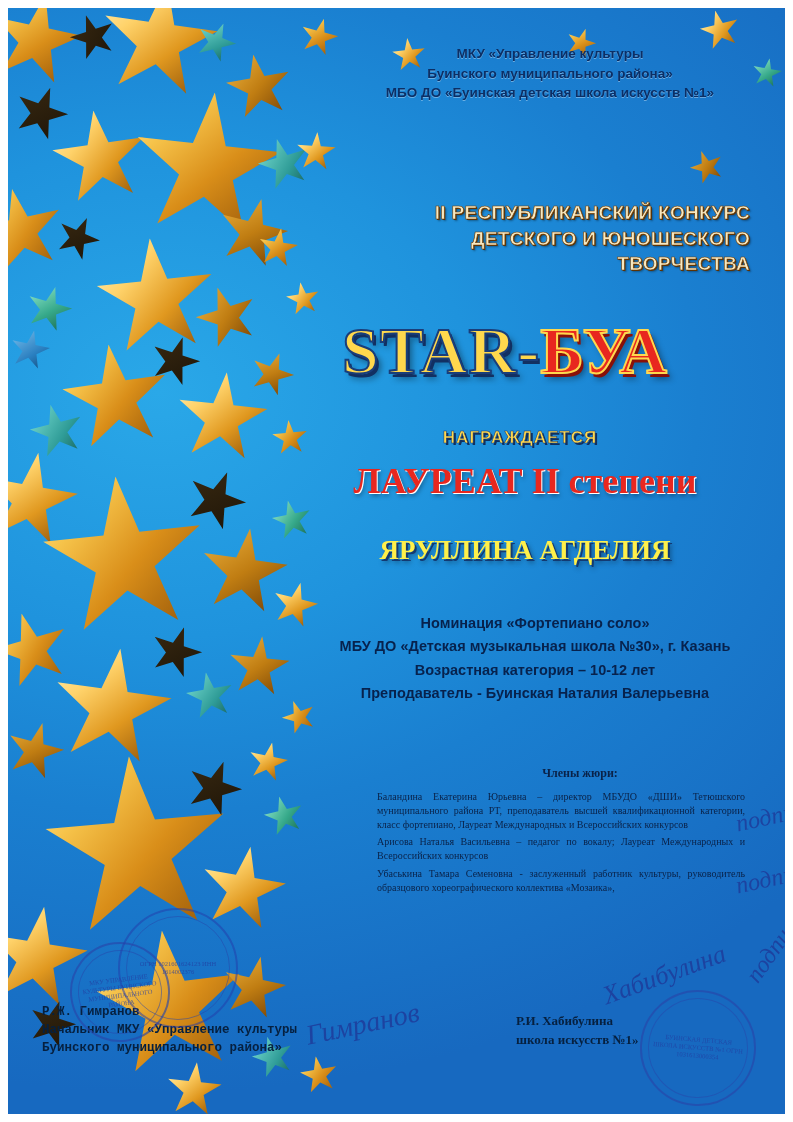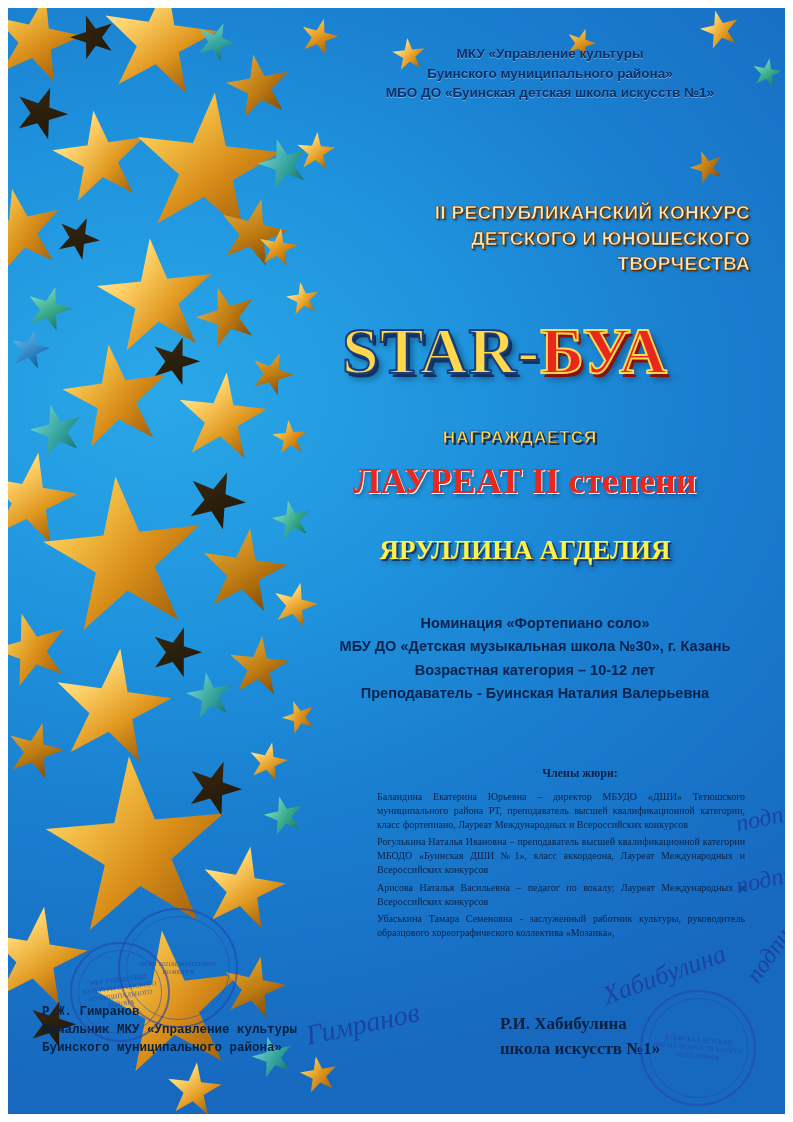--- a/index.html
+++ b/index.html
@@ -134,23 +134,23 @@
   }
   .jury p{margin:0 0 4px 0;}
 
   
   .sig-left{
     position:absolute;left:42px;top:1003px;width:300px;z-index:20;
     font-family:Liberation Mono, monospace;
     font-weight:bold;font-size:12.5px;line-height:1.45;color:#06203f;
   }
   .sig-right{
-    position:absolute;left:500px;top:1012px;width:275px;z-index:20;
-    font-family:"Liberation Serif", serif;
-    font-weight:bold;font-size:17px;line-height:1.45;color:#06203f;
+    position:absolute;left:516px;top:1012px;width:275px;z-index:20;
+    font-family:"Liberation Serif", serif;
+    font-weight:bold;font-size:13px;line-height:1.45;color:#06203f;
   }
   .place{
     position:absolute;left:280px;top:1070px;width:240px;z-index:20;
     text-align:center;
     font-family:"Liberation Serif", serif;
     font-weight:bold;font-size:13px;color:#06203f;
   }
 
   
   .stamp{
@@ -285,21 +285,20 @@
   <div class="details">
     <div>Номинация «Фортепиано соло»</div>
     <div>МБУ ДО «Детская музыкальная школа №30», г. Казань</div>
     <div>Возрастная категория – 10-12 лет</div>
     <div>Преподаватель  - Буинская Наталия Валерьевна</div>
   </div>
 
   <div class="jury-title">Члены жюри:</div>
   <div class="jury">
     <p>Баландина Екатерина Юрьевна – директор МБУДО «ДШИ» Тетюшского муниципального района РТ, преподаватель высшей квалификационной категории, класс фортепиано, Лауреат Международных и Всероссийских конкурсов</p>
-    <p>Рогулькина Наталья Ивановна – преподаватель высшей квалификационной категории МБОДО «Буинская ДШИ №1», класс аккордеона, Лауреат Международных и Всероссийских конкурсов</p>
     <p>Арисова Наталья Васильевна – педагог по вокалу; Лауреат Международных и Всероссийских конкурсов</p>
     <p>Убаськина Тамара Семеновна - заслуженный работник культуры, руководитель образцового хореографического коллектива «Мозаика»,</p>
   </div>
 
   <div class="sig-left">
     <div>Р.Ж. Гимранов</div>
     <div>Начальник МКУ «Управление культуры</div>
     <div>Буинского муниципального района»</div>
   </div>
 

